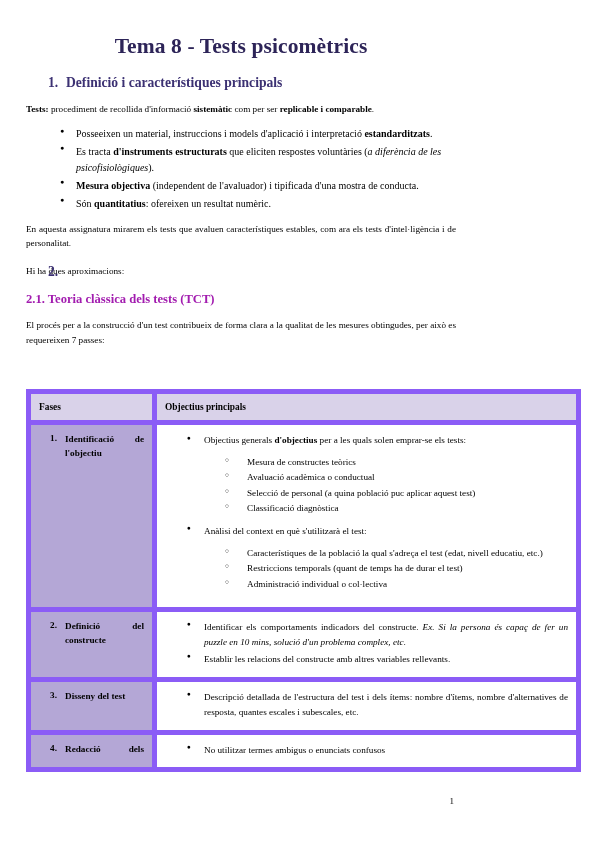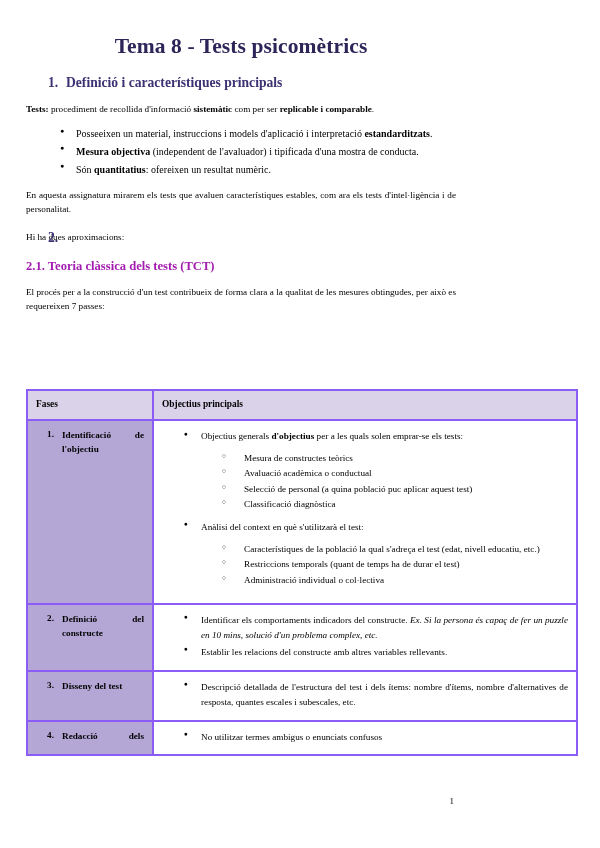--- a/index.html
+++ b/index.html
@@ -84,21 +84,21 @@
   
   table.fases {
     position: absolute;
     left: 26px;
     top: 389px;
     width: 550px;
     border-collapse: collapse;
     table-layout: fixed;
   }
   table.fases td, table.fases th {
-    border: 2px solid #8b5cf6;
+    border: 5px solid #8b5cf6;
     vertical-align: top;
     padding: 8px;
   }
   col.c1 { width: 126px; }
   col.c2 { width: 424px; }
 
   th.hdr {
     background: #d9d2e9;
     font-size: 9.4px;
     font-weight: bold;
@@ -190,20 +190,21 @@
     <span class="num">1.</span>
     <span class="txt">Definició i característiques principals</span>
   </h2>
 
   <p class="body">
     <b>Tests:</b><span> procediment de recollida d'informació </span><b>sistemàtic</b><span> com per ser </span><b>replicable i comparable</b><span>.</span>
   </p>
 
   <ul class="main-list">
     <li><span>Posseeixen un material, instruccions i models d'aplicació i interpretació </span><b>estandarditzats</b><span>.</span></li>
+    <li><span>Es tracta </span><b>d'instruments estructurats</b><span> que eliciten respostes voluntàries (</span><i>a diferència de les psicofisiològiques</i><span>).</span></li>
     <li><span></span><b>Mesura objectiva</b><span> (independent de l'avaluador) i tipificada d'una mostra de conducta.</span></li>
     <li><span>Són </span><b>quantitatius</b><span>: ofereixen un resultat numèric.</span></li>
   </ul>
 
   <p class="body" style="margin-bottom:14px;">En aquesta assignatura mirarem els tests que avaluen característiques estables,  com ara els tests d'intel·ligència i de personalitat.</p>
 
   <h2 class="sec-head">
     <span class="num">2.</span>
   </h2>
 

